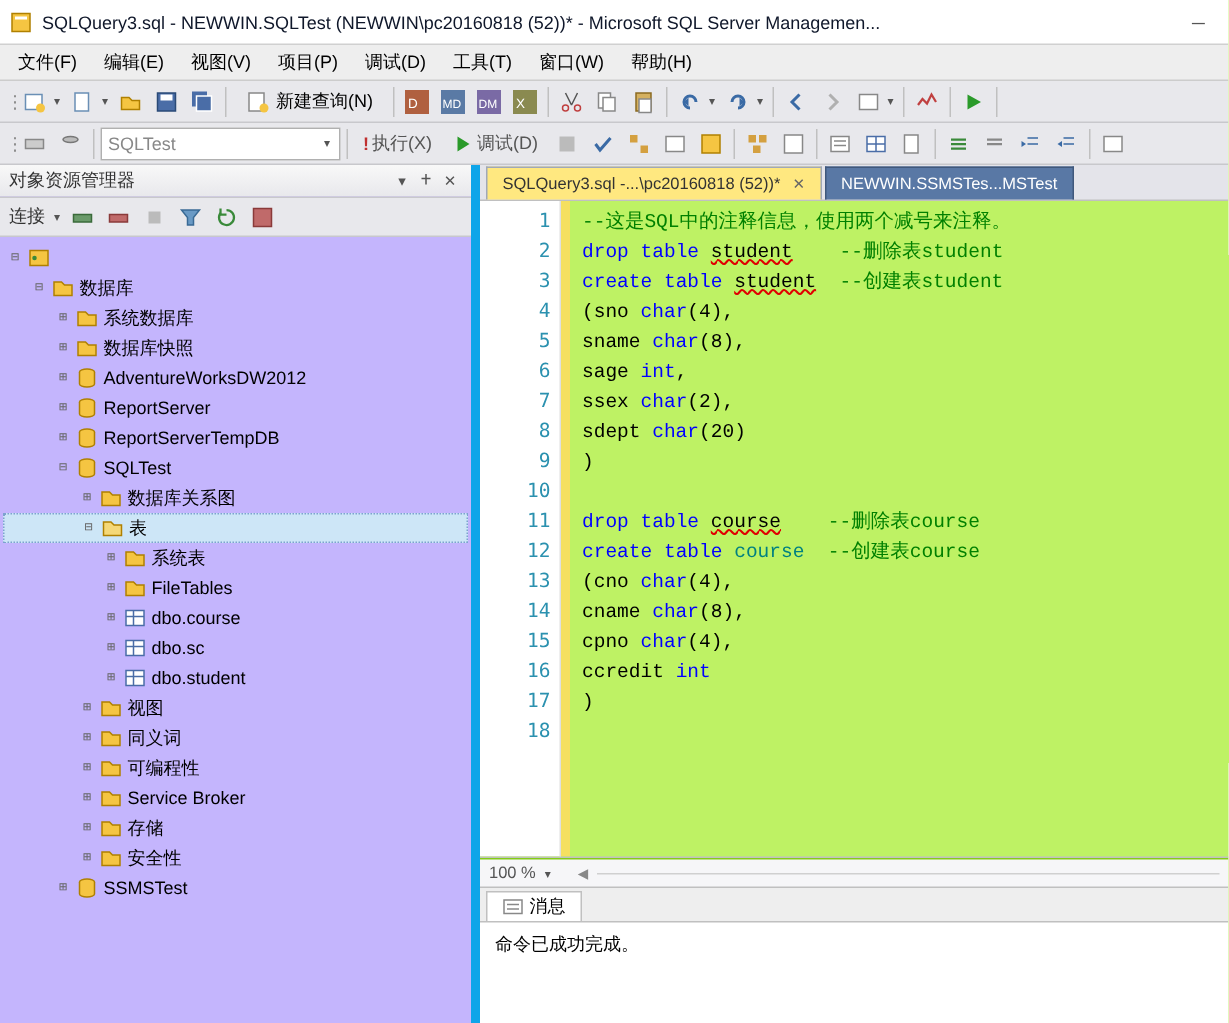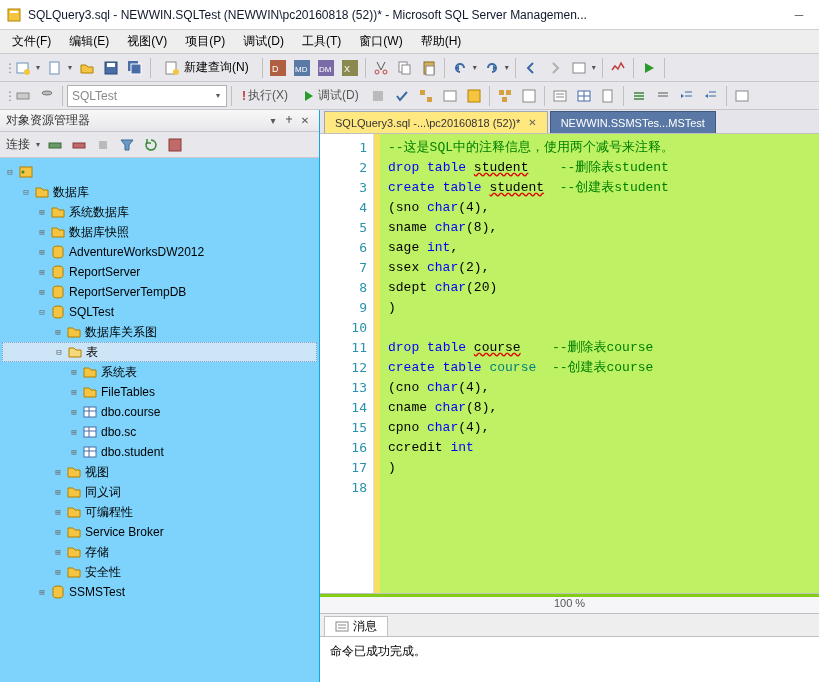--- a/index.html
+++ b/index.html
@@ -18,21 +18,21 @@
   .toolbar-btn { width: 22px; height: 22px; display:flex; align-items:center; justify-content:center; border-radius:2px; cursor:default;}
   .toolbar-sep { width:1px; height:20px; background:#c0c0c0; margin:0 2px;}
   .tb-drop { font-size:8px; color:#555; margin-left:-2px; padding:0 2px; align-self:center;}
   .newquery-btn { height:22px; padding:0 8px; display:flex; align-items:center; gap:4px; border:1px solid transparent; cursor:default;}
   
   .tb2-combo { width:160px; height:22px; border:1px solid #b0b0b0; background:#fff; display:flex; align-items:center; padding:0 4px; color:#888;}
   .tb2-text { padding:0 6px; color:#555; display:flex; align-items:center; gap:2px;}
   
   .main-area { flex:1; display:flex; overflow:hidden; background:#eee;}
   
-  .panel-left { width:320px; display:flex; flex-direction:column; border-right:1px solid #0ea5e9; background:#7dd3fc;}
+  .panel-left { width:320px; display:flex; flex-direction:column; border-right:6px solid #0ea5e9; background:#c4b5fd;}
   .panel-header { height:22px; background: linear-gradient(#f8f8f8,#e8e8ec); border-bottom:1px solid #c8c8cc; display:flex; align-items:center; padding:0 6px; font-size:12px; color:#333;}
   .panel-header .spacer { flex:1; }
   .panel-header .hbtn { width:16px; height:16px; display:flex; align-items:center; justify-content:center; color:#555; font-size:10px; cursor:default;}
   
   .connect-bar { height:26px; background:#e8e8ec; border-bottom:1px solid #c8c8cc; display:flex; align-items:center; padding:0 2px; gap:2px;}
   .connect-bar .label { padding:0 4px; color:#333;}
   
   .tree { flex:1; overflow:auto; padding:4px 2px; font-size:12px; }
   .tree-node { display:flex; align-items:center; height:20px; white-space:nowrap; cursor:default;}
   .tree-node.selected { background:#cde6f7; border:1px dotted #7da2ce;}
@@ -49,27 +49,27 @@
   
   .editor-wrap { flex:1; display:flex; overflow:hidden; border-bottom:1px solid #c0c0c0;}
   .gutter { width:54px; background:#fff; border-right:1px solid #e0e0e0; text-align:right; padding:4px 6px 4px 0; color:#2b91af; font-family:Consolas,monospace; font-size:13px; line-height:20px;}
   .changebar { width:6px; background:#f5e060; }
   .code { flex:1; padding:4px 8px; font-family:Consolas,"Courier New",monospace; font-size:13px; line-height:20px; white-space:pre; overflow:auto;}
   .kw-blue { color:#0000ff; }
   .kw-green { color:#008000; }
   .kw-teal  { color:#008080; }
   .err { text-decoration: underline wavy #e00000; }
   
-  .zoom-row { height:20px; border-top:3px solid #84cc16; border-bottom:1px solid #c0c0c0; display:flex; align-items:center; padding:0 6px; gap:6px; background:#f6f6f8; font-size:11px; color:#555;flex-direction:column;}
+  .zoom-row { height:20px; border-top:1px solid #84cc16; border-bottom:1px solid #c0c0c0; display:flex; align-items:center; padding:0 6px; gap:6px; background:#f6f6f8; font-size:11px; color:#555;}
   .zoom-row .drop { font-size:8px;}
   .zoom-row .hr { flex:1; height:1px; background:#d0d0d0;}
   
   .msg-tabrow { height:22px; display:flex; align-items:flex-end; background:#eee; padding-left:4px;}
   .msg-tab { height:20px; background:#fff; border:1px solid #c0c0c0; border-bottom:none; padding:0 10px; display:flex; align-items:center; gap:4px; font-size:12px;}
-  .msg-body { flex:0 0 auto; padding:6px 10px; background:#fff; border-top:1px solid #c0c0c0; height:46px;}
+  .msg-body { flex:0 0 auto; padding:6px 10px; background:#fff; border-top:1px solid #c0c0c0; height:68px;}
   
   
   svg { display:block;}
 </style>
 </head>
 <body>
 
 <div class="titlebar">
   <span class="icon">
     <svg width="16" height="16">

